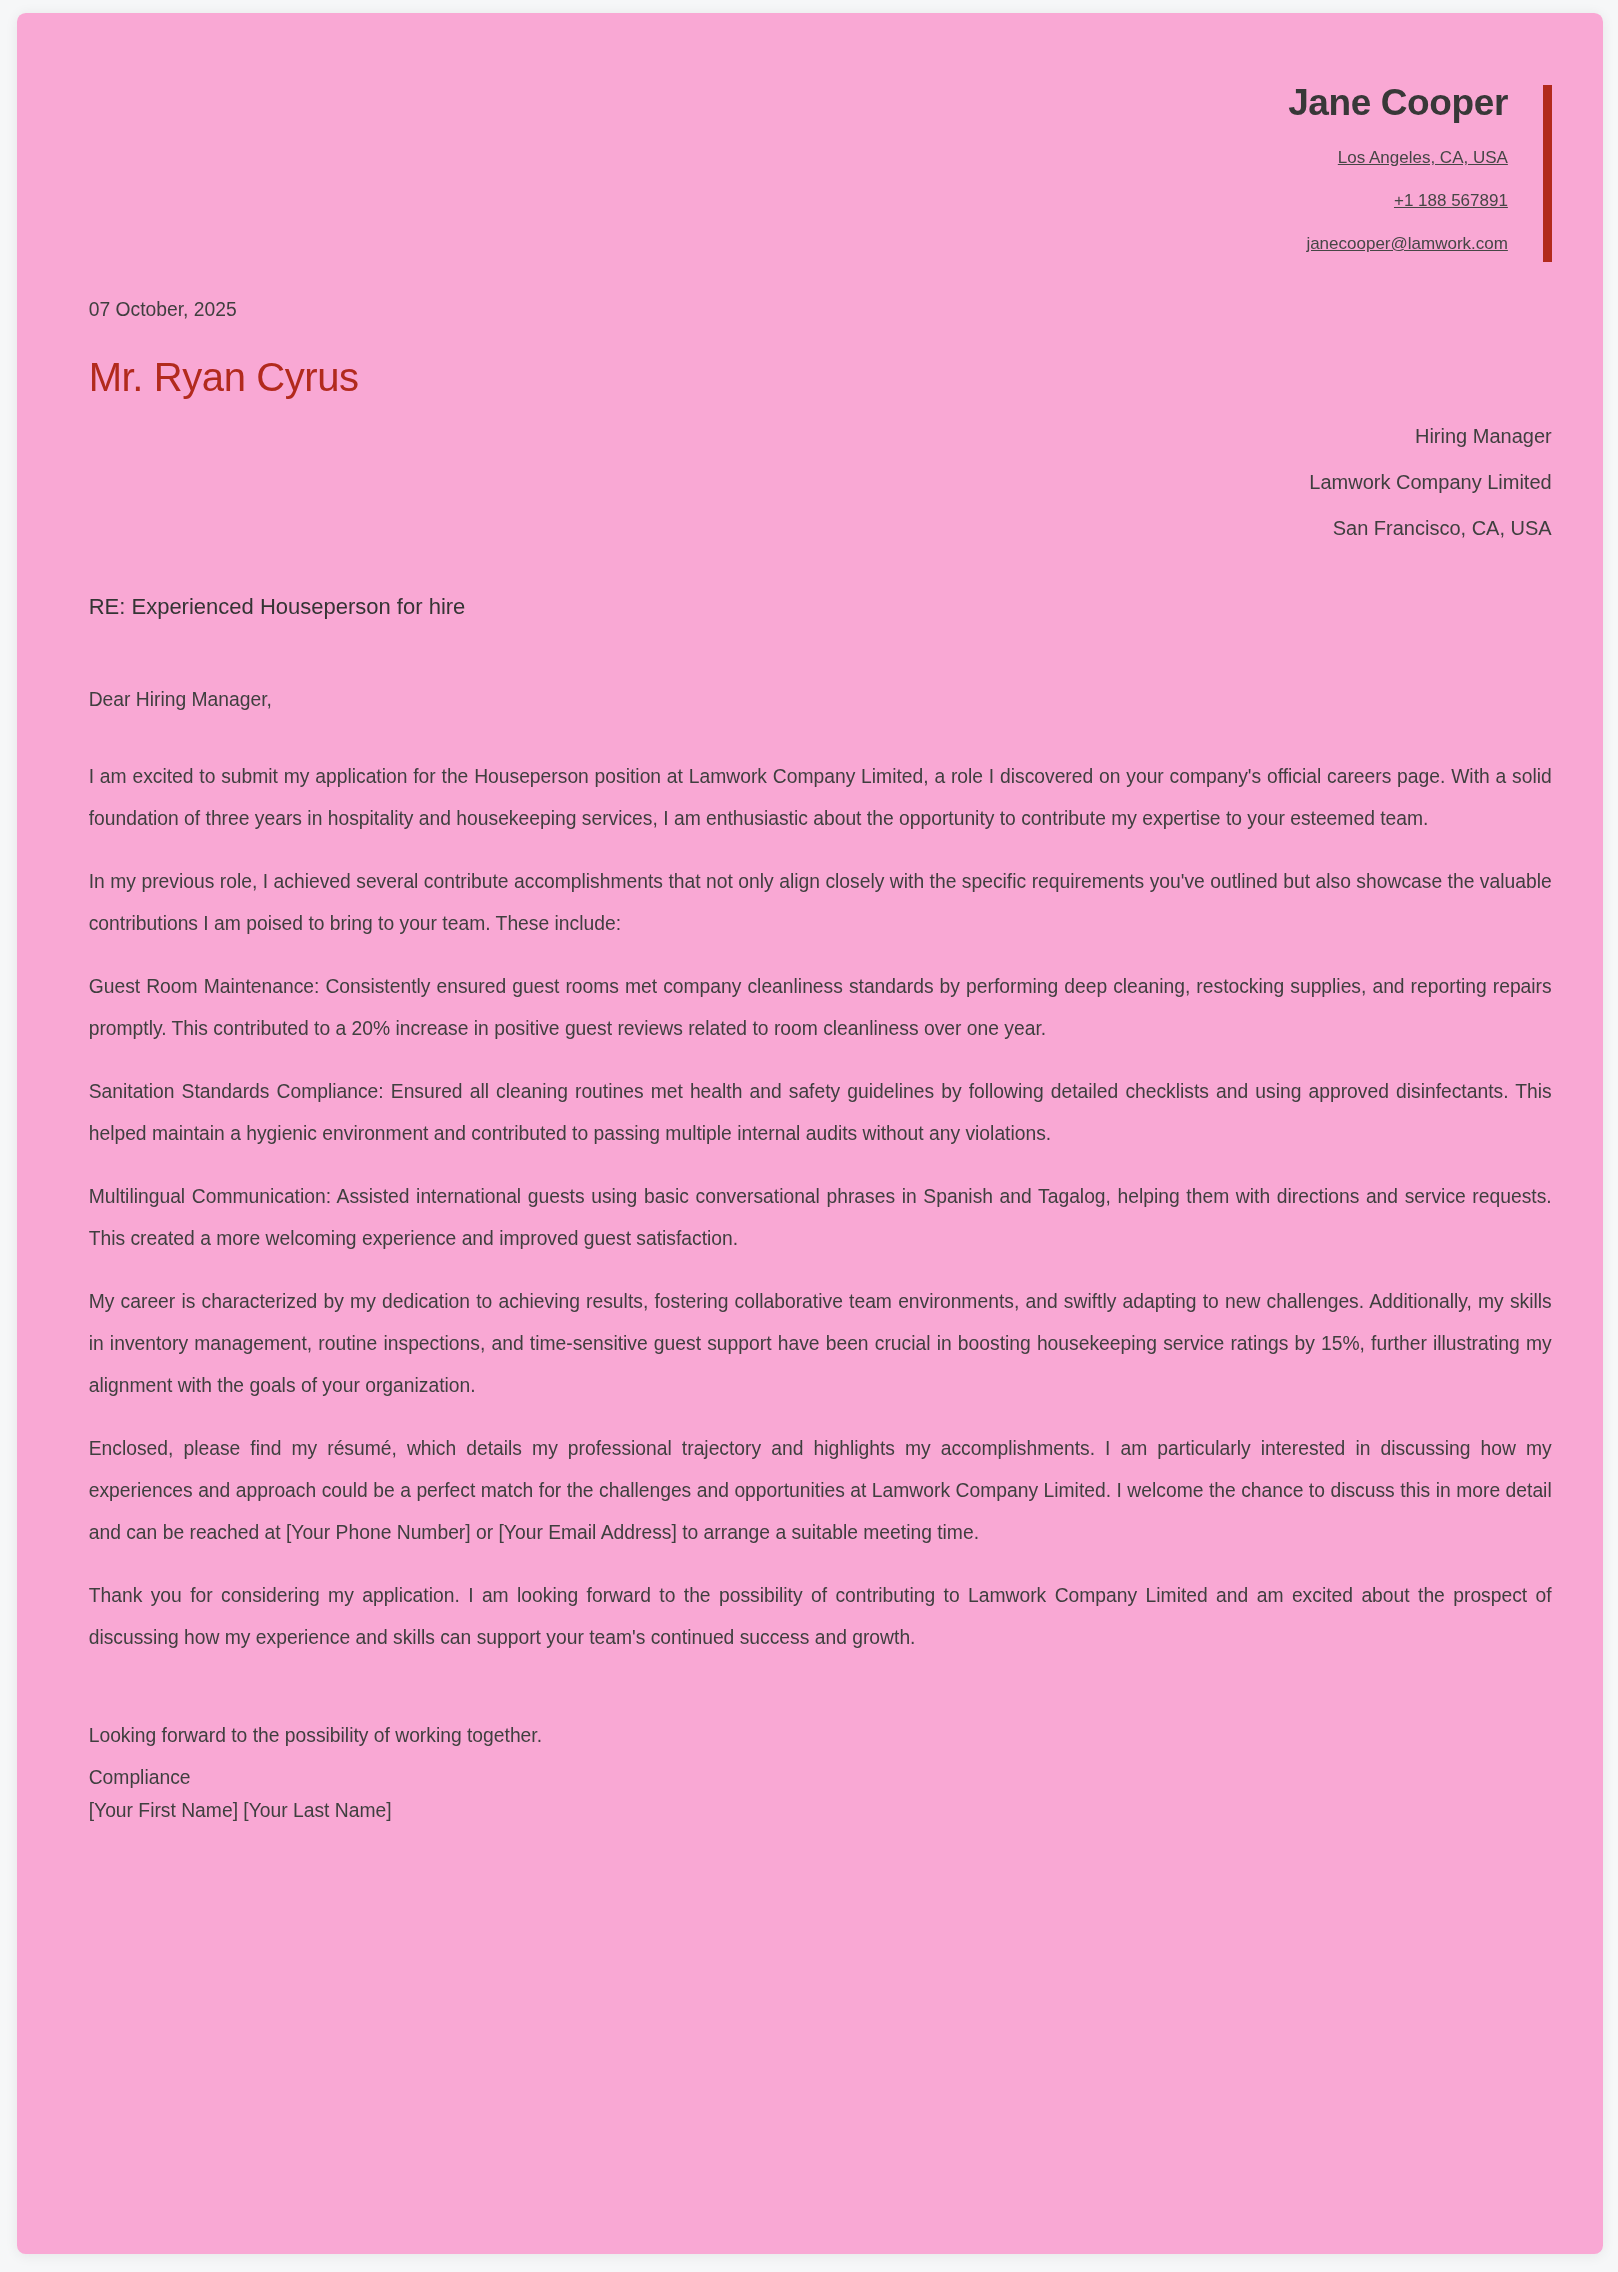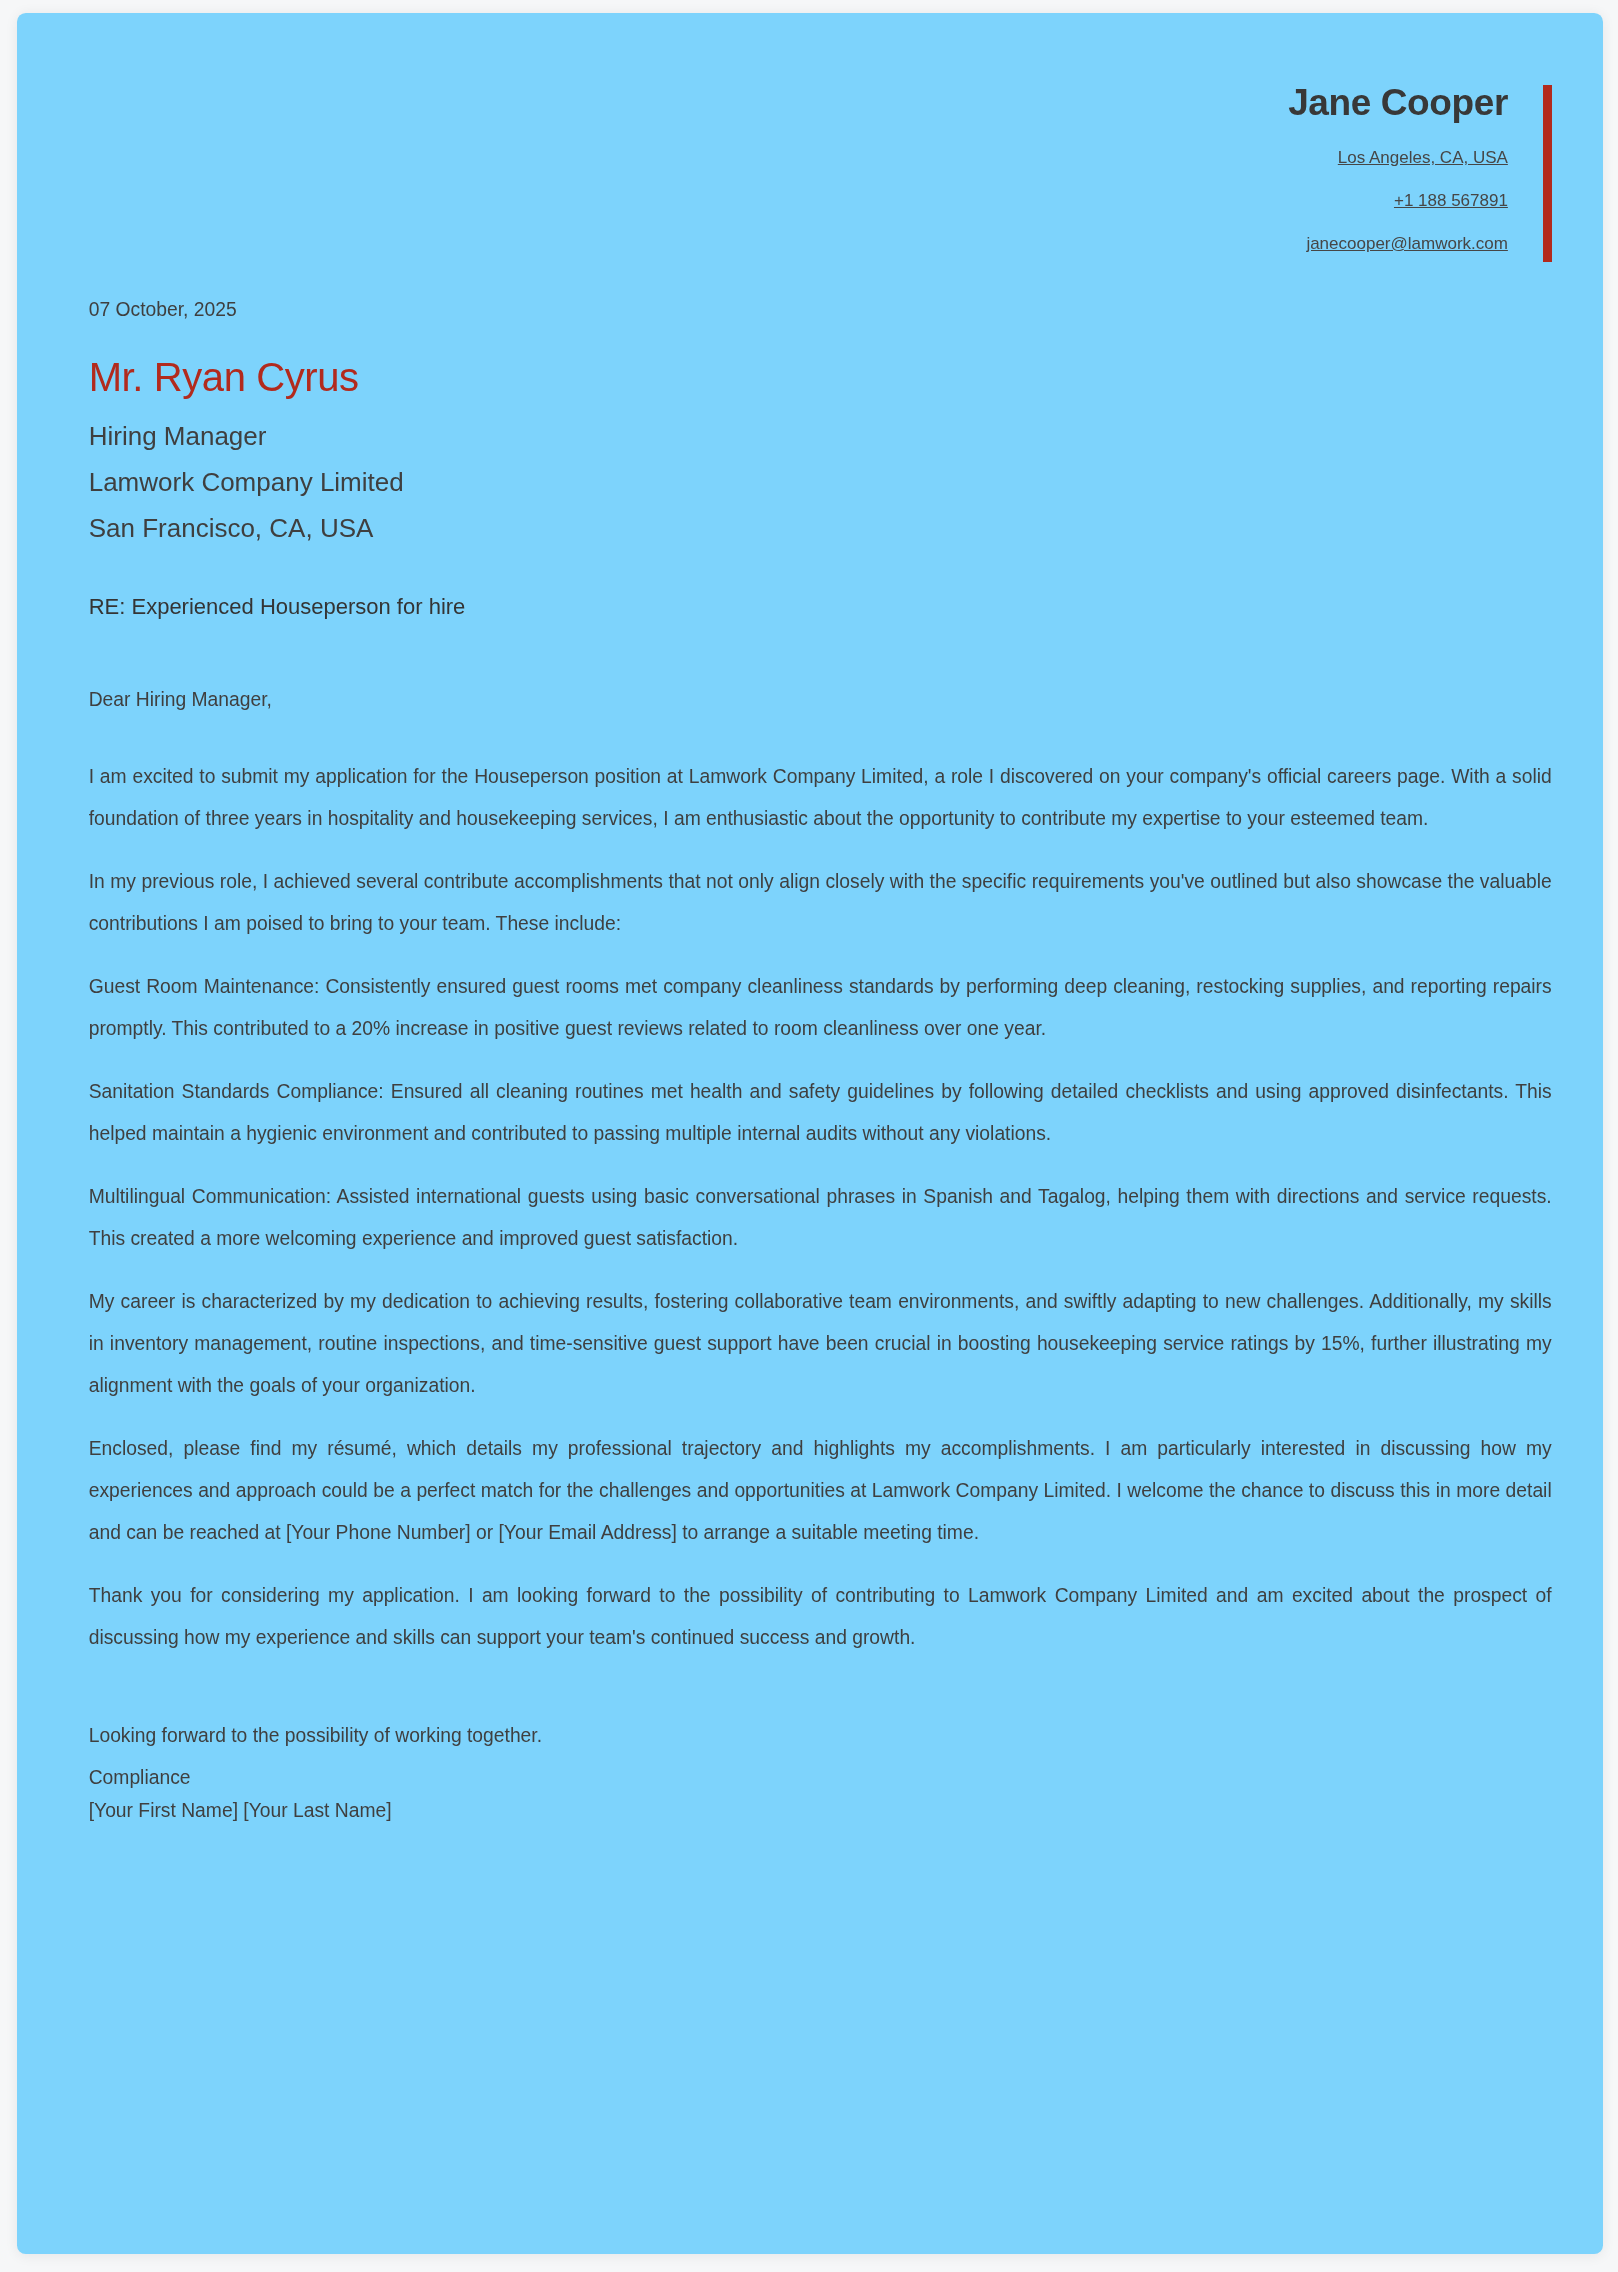--- a/index.html
+++ b/index.html
@@ -15,21 +15,21 @@
     background: var(--background);
     font-family: "Liberation Sans", sans-serif;
     position: relative;
   }
   .page {
     position: absolute;
     left: 16.7px;
     top: 13px;
     width: 1586px;
     height: 2241px;
-    background: #7dd3fc;
+    background: #f9a8d4;
     border-radius: 8.8px;
     box-shadow: 0 1.8px 12.3px rgba(0,0,0,0.07);
     padding: 0 51px 0 72px;
   }
   
   .header {
     display: flex;
     justify-content: flex-end;
     margin-top: 70px;
   }
@@ -67,23 +67,24 @@
   .recipient-name {
     margin-top: 32px;
     font-size: 40px;
     font-weight: normal;
     color: var(--accent);
     line-height: 1.1;
     letter-spacing: -0.4px;
   }
   .recipient-lines { margin-top: 14px; }
   .recipient-line {
-    font-size: 26px;
+    font-size: 20px;
     color: var(--text);
     line-height: 46px;
+    text-align: right;
   }
   .subject {
     margin-top: 42px;
     font-size: 22px;
     font-weight: normal;
     color: #343434;
     line-height: 28px;
   }
   .salutation {
     margin-top: 58px;

